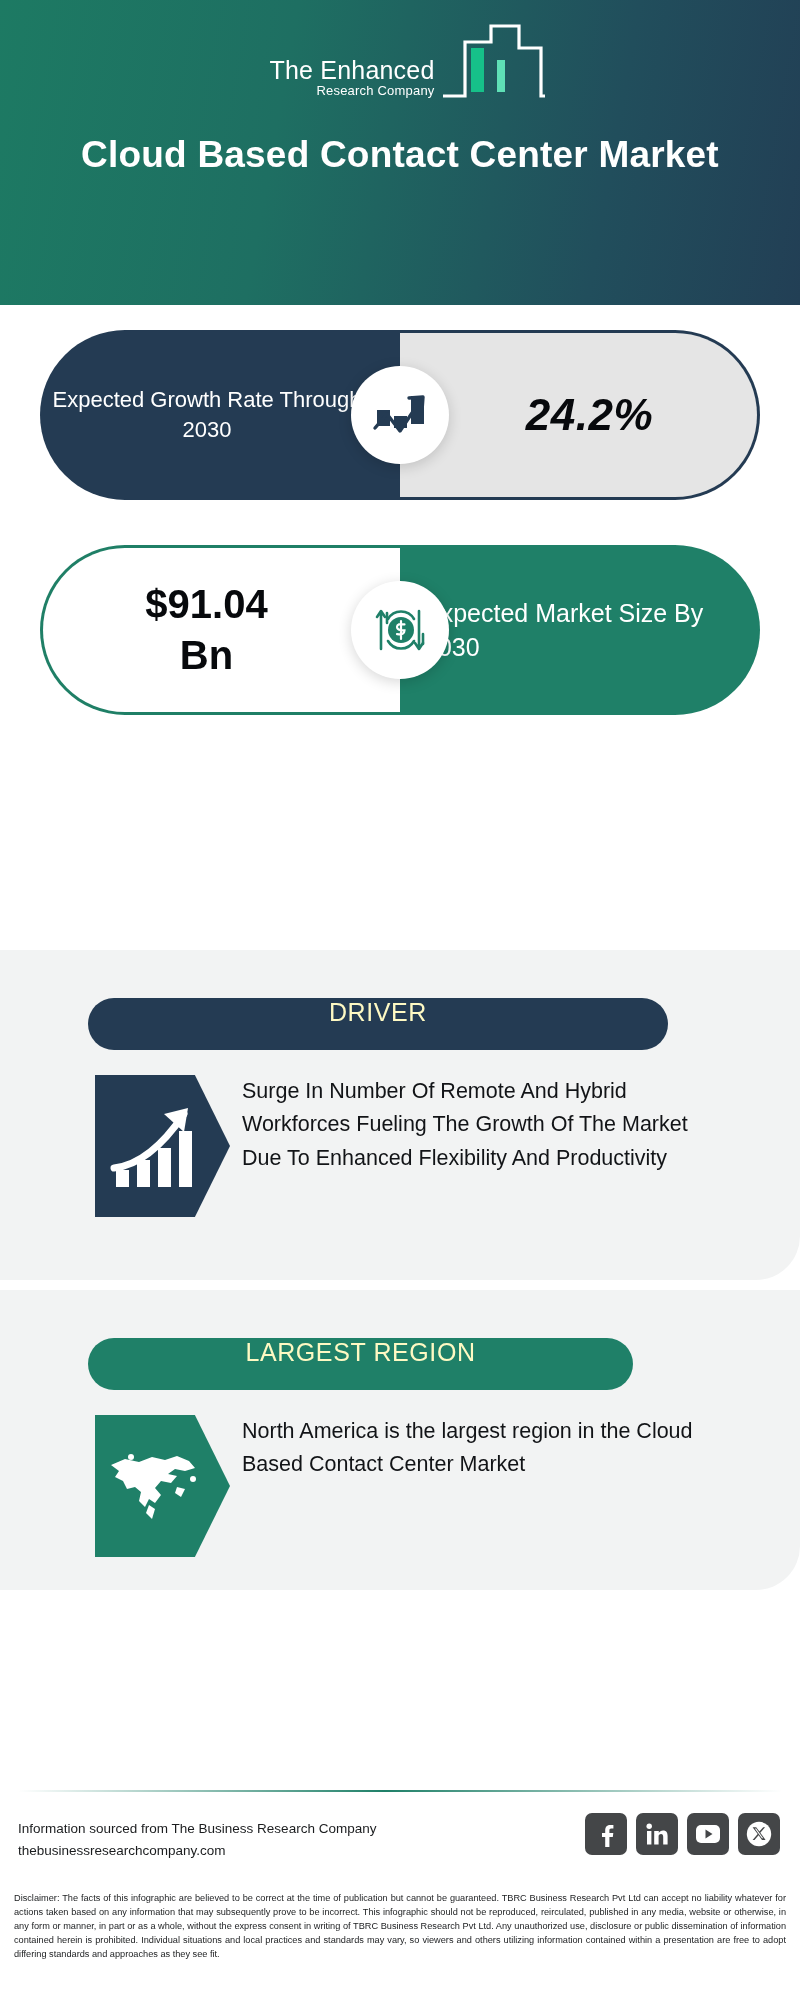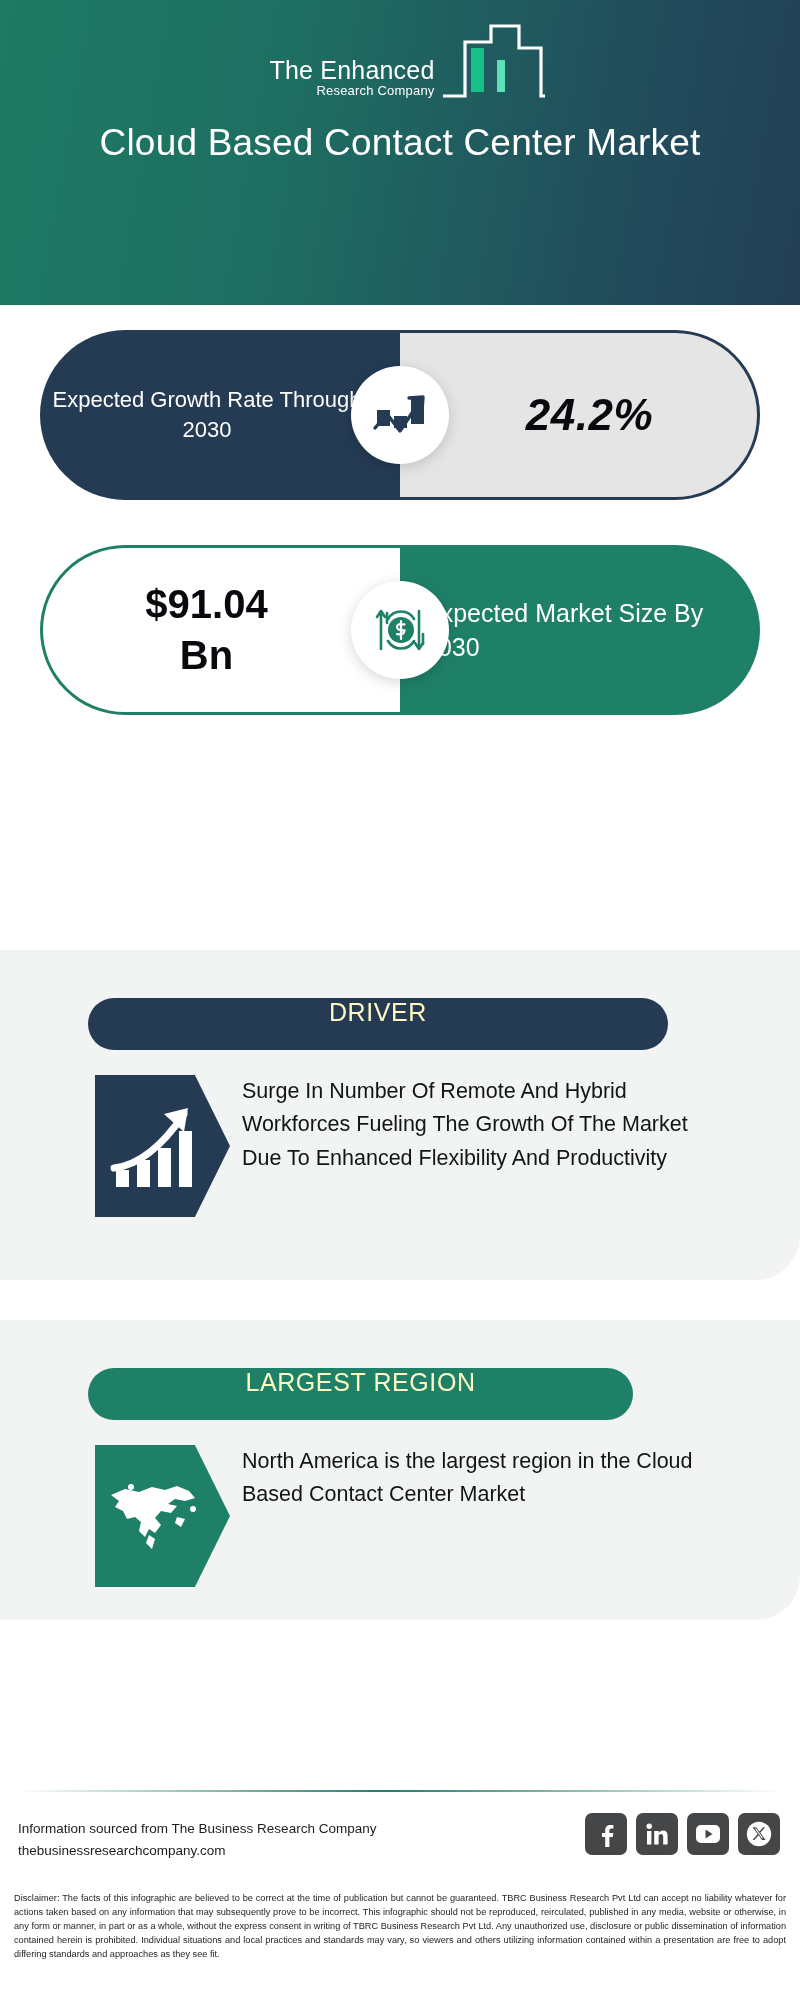--- a/index.html
+++ b/index.html
@@ -29,23 +29,23 @@
     font-weight: 300;
   }
   .logo-line2 {
     color: #ffffff; font-size: 13px; letter-spacing: .2px; line-height: 1.25;
     font-weight: 400;
   }
   .logo-mark { margin-left: -2px; }
 
   .title {
     position: absolute; left: 50%; transform: translateX(-50%);
-    top: 120px; width: 640px;
+    top: 132px; width: 640px;
     text-align: center; color: #ffffff;
-    font-size: 37px; font-weight: 400; line-height: 1.22;
+    font-size: 37px; font-weight: 700; line-height: 1.22;
     letter-spacing: .2px;
   }
 
   
   .stat-row { position: absolute; left: 40px; width: 720px; height: 170px; display: flex; }
   .stat-row.growth { top: 330px; }
   .stat-row.size { top: 545px; }
 
   .half { width: 50%; height: 100%; display: flex; align-items: center; justify-content: center; position: relative; }
 
@@ -93,21 +93,21 @@
     display: flex; align-items: center; justify-content: center;
     z-index: 5;
   }
 
   
   .panel {
     position: absolute; left: 0; width: 800px;
     background: #f2f3f3;
   }
   .panel.driver { top: 950px; height: 330px; border-radius: 0 0 44px 0; }
-  .panel.region { top: 1320px; height: 300px; border-radius: 0 0 44px 0; padding-left: 20px; }
+  .panel.region { top: 1290px; height: 300px; border-radius: 0 0 44px 0; padding-left: 20px; }
 
   .pill {
     position: absolute; top: 48px; left: 88px;
     width: 580px; height: 52px; border-radius: 26px;
     display: flex; justify-content: center;
     color: #fef9c3; font-size: 25px; letter-spacing: .6px; font-weight: 400;
   }
   .pill.dark { background: #243b53; }
   .pill.green { background: #1f8068; width: 545px; }
 

